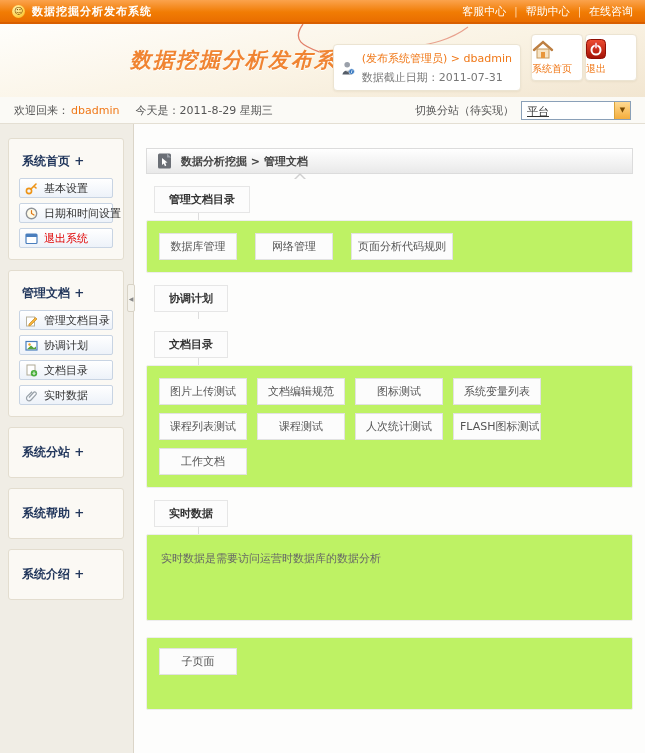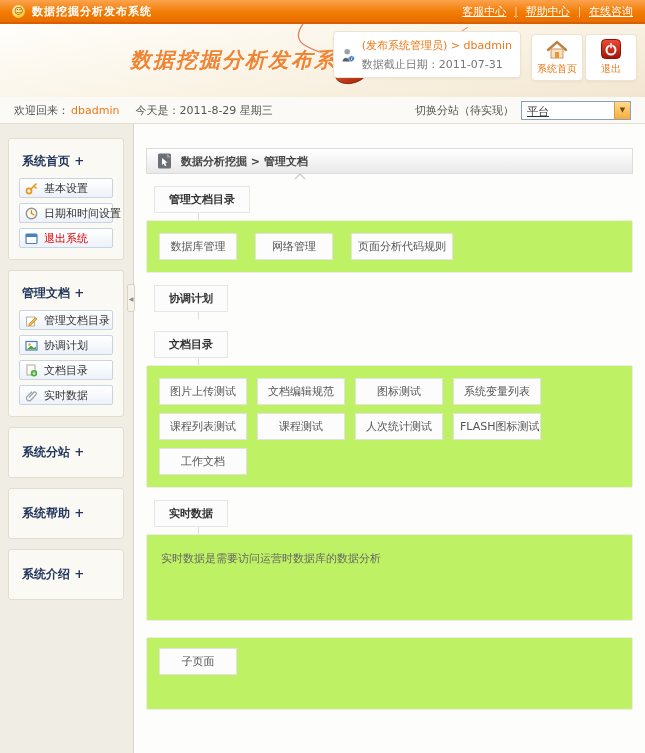--- a/index.html
+++ b/index.html
@@ -22,47 +22,47 @@
     padding:0 12px; color:#fff;
   }
   .topbar-left { display:flex; align-items:center; }
   .smiley {
     width:13px; height:13px; border-radius:50%;
     background:radial-gradient(circle at 35% 30%,#fff3b0,#ffd34d 60%,#eda411);
     display:inline-flex; align-items:center; justify-content:center;
     color:#7a4a00; font-size:9px; line-height:1;
   }
   .brand { font-weight:bold; font-size:11px; margin-left:7px; letter-spacing:1px; }
-  .topbar-right { display:flex; align-items:center;text-decoration:underline; }
+  .topbar-right { display:flex; align-items:center; }
   .toplink { color:#fff; font-size:11px; text-decoration:none; cursor:pointer; }
   .tsep { margin:0 8px; color:#ffd9b0; font-size:10px; }
 
   
   .header {
     height:73px; flex:none; position:relative;
     background:linear-gradient(170deg,#fffefb 0%,#faf3e4 55%,#f2e6d1 100%);
   }
   .header svg.deco { position:absolute; left:0; top:0; }
   .logo { position:absolute; left:130px; top:22px; }
   .logo-text {
     font-style:italic; font-weight:bold; font-size:21px;
     color:#f08432; letter-spacing:2px; text-shadow:0 1px 0 #fff;
   }
   .user-panel {
-    position:absolute; right:124px; top:7px; width:188px; height:47px;
+    position:absolute; right:124px; top:20px; width:188px; height:47px;
     background:#fff; border:1px solid #ece4d2; border-radius:4px;
     display:flex; align-items:center; padding:0 8px; gap:7px;
     box-shadow:0 1px 2px rgba(120,90,40,.08);
   }
   .user-role { color:#f07818; font-size:11px; margin-bottom:4px; white-space:nowrap; }
   .user-date { color:#777; font-size:11px; white-space:nowrap; }
   .hbtn {
     position:absolute; top:10px; width:52px; height:47px;
     background:#fff; border:1px solid #ece4d2; border-radius:4px;
-    display:flex; flex-direction:column; align-items:center; justify-content:center;
+    display:flex; flex-direction:column; align-items:flex-start; justify-content:center;
     gap:3px; cursor:pointer; box-shadow:0 1px 2px rgba(120,90,40,.08);
   }
   .hbtn .lbl { color:#f07818; font-size:10px; }
   .hbtn.home { right:62px; } .hbtn.quit { right:8px; }
 
   
   .welcome {
     height:27px; flex:none;
     background:#fbfaf6; border-bottom:1px solid #e4dfd3;
     display:flex; align-items:center; padding:0 14px; color:#555;

